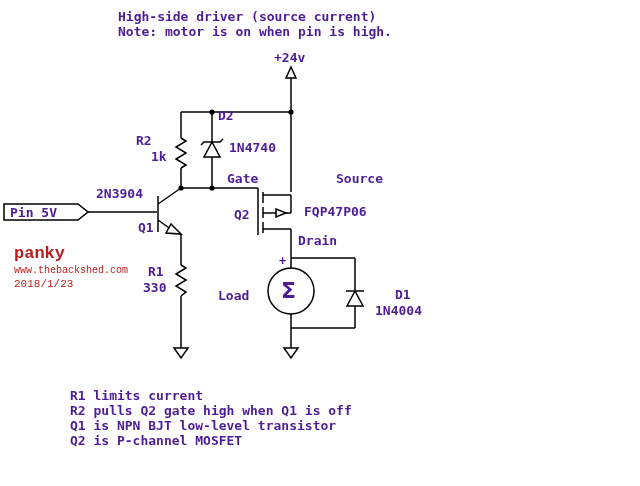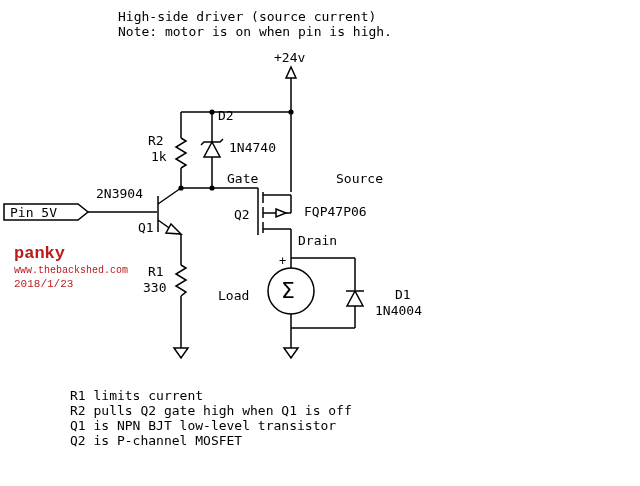--- a/index.html
+++ b/index.html
@@ -1,17 +1,17 @@
 <!DOCTYPE html>
 <html><head>
 <meta charset="utf-8">
 <style>
   html, body { margin:0; padding:0; background:#ffffff; }
   body { width:640px; height:486px; position:relative; overflow:hidden; font-family:"DejaVu Sans Mono", monospace; color:#000; }
-  .txt { position:absolute; font-family:"DejaVu Sans Mono", monospace; font-size:13px; line-height:15px; white-space:pre; color:#000000; }
+  .txt { position:absolute; font-family:"DejaVu Sans Mono", monospace; font-size:13px; line-height:15px; white-space:pre; color:#4c1d95;font-weight:bold; }
   .wm { position:absolute; font-family:Liberation Mono, monospace; color:#b91c1c; white-space:pre; }
   svg { position:absolute; left:0; top:0; }
 </style>
 </head>
 <body>
 
 <div class="txt" style="left:118px; top:9px;">High-side driver (source current)</div>
 <div class="txt" style="left:118px; top:24px;">Note: motor is on when pin is high.</div>
 
 <svg width="640" height="486" viewBox="0 0 640 486">
@@ -87,21 +87,21 @@
     <circle cx="181" cy="188" r="2.6"></circle>
     <circle cx="212" cy="188" r="2.6"></circle>
   </g>
 </svg>
 
 <div class="txt" style="left:281px; top:280px; font-size:22px; line-height:22px; font-family:'DejaVu Sans', sans-serif;">Σ</div>
 <div class="txt" style="left:279px; top:254px; font-size:12px;">+</div>
 
 <div class="txt" style="left:274px; top:50px;">+24v</div>
 
-<div class="txt" style="left:148px; top:133px;">R2</div>
+<div class="txt" style="left:136px; top:133px;">R2</div>
 <div class="txt" style="left:151px; top:149px;">1k</div>
 
 <div class="txt" style="left:218px; top:108px;">D2</div>
 <div class="txt" style="left:229px; top:140px;">1N4740</div>
 
 <div class="txt" style="left:227px; top:171px;">Gate</div>
 <div class="txt" style="left:312px; top:171px;margin-left:24px;">Source</div>
 <div class="txt" style="left:304px; top:204px;">FQP47P06</div>
 <div class="txt" style="left:234px; top:207px;">Q2</div>
 <div class="txt" style="left:298px; top:233px;">Drain</div>

